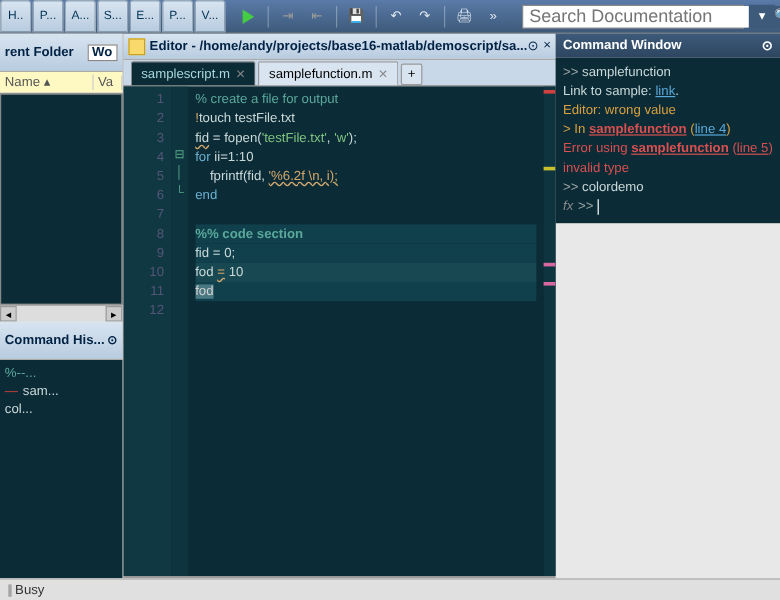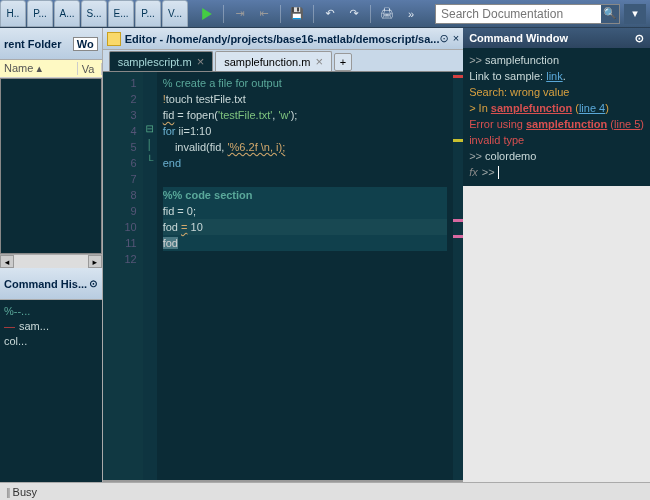--- a/index.html
+++ b/index.html
@@ -5,21 +5,21 @@
 * { margin: 0; padding: 0; box-sizing: border-box; font-family: Arial, sans-serif; font-size: 11px; }
 body { width: 650px; height: 500px; display: flex; flex-direction: column; background: #e8e8e8; overflow: hidden; }
 .toolbar { height: 28px; background: linear-gradient(#5a7aa8, #3d5a7a); display: flex; align-items: center; border-bottom: 1px solid #2a3f55; }
 .tool-tabs { display: flex; height: 100%; }
 .tool-tab { width: 26px; background: linear-gradient(#d8e4f0, #b8ccE0); border: 1px solid #9ab; border-radius: 3px 3px 0 0; margin-right: 1px; display: flex; align-items: center; justify-content: center; color: #035; font-size: 10px; overflow: hidden;}
 .tool-actions { display: flex; align-items: center; margin-left: 8px; gap: 4px; }
 .tool-btn { width: 20px; height: 20px; display: flex; align-items: center; justify-content: center; color: #e0e8f0; cursor: pointer; }
 .tool-sep { width: 1px; height: 18px; background: rgba(255,255,255,0.3); margin: 0 2px; }
 .run-btn svg { fill: #4c4; }
 .search-box { flex: 1; max-width: 185px; margin-left: auto; display: flex; background: #fff; border: 1px solid #888; height: 20px; }
-.search-box input { flex: 1; border: none; padding: 0 5px; font-size: 12px; outline: none; }
+.search-box input { flex: 1; border: none; padding: 0 5px; font-size: 15px; outline: none; }
 .search-go { width: 20px; background: #3d5a7a; display: flex; align-items: center; justify-content: center; color: #fff; cursor: pointer; }
 .menu-arrow { width: 22px; height: 20px; background: #3d5a7a; color: #fff; margin-left: 4px; margin-right: 4px; display: flex; align-items: center; justify-content: center; cursor:pointer;}
 .main { flex: 1; display: flex; overflow: hidden; }
 .left-col { width: 145px; display: flex; flex-direction: column; background: #e8e8e8; border-right: 1px solid #aaa;}
 .panel-head { height: 32px; background: linear-gradient(#d8e4f0, #b8ccE0); border-bottom: 1px solid #aaa; display: flex; align-items: center; padding: 0 4px; color: #024; font-weight: bold; justify-content: space-between;}
 .panel-head .title { white-space: nowrap; overflow: hidden; text-overflow: ellipsis; flex:1;}
 .panel-head .ctrl { display:flex; gap:2px;}
 .panel-head .ctrl span { cursor:pointer; color:#024; font-size:10px;}
 .folder-head { height: 18px; background: #fef9c3; border-bottom: 1px solid #ccc; display: flex; align-items: center; font-size: 10px; color: #555;}
 .folder-head .col { padding: 0 4px; border-right: 1px solid #ccc; }
@@ -196,21 +196,21 @@
             <div></div>
             <div></div>
             <div></div>
             <div></div>
           </div>
         <div class="code" id="code">
             <div class="code-line"><span class="c-comment">% create a file for output</span></div>
             <div class="code-line"><span class="c-shell">!</span><span class="c-var">touch testFile.txt</span></div>
             <div class="code-line"><span class="c-var c-underline">fid</span><span class="c-var"> = fopen(</span><span class="c-string">'testFile.txt'</span><span class="c-var">, </span><span class="c-string">'w'</span><span class="c-var">);</span></div>
             <div class="code-line"><span class="c-keyword">for</span><span class="c-var"> ii=1:10</span></div>
-            <div class="code-line">    <span class="c-var">invalid(fid, </span><span class="c-error">'%6.2f \n, i);</span></div>
+            <div class="code-line">    <span class="c-var">fprintf(fid, </span><span class="c-error">'%6.2f \n, i);</span></div>
             <div class="code-line"><span class="c-keyword">end</span></div>
             <div class="code-line">&nbsp;</div>
             <div class="code-line section"><span class="c-comment" style="font-weight:bold">%% code section</span></div>
             <div class="code-line section"><span class="c-var">fid = 0;</span></div>
             <div class="code-line section hl"><span class="c-var">fod </span><span class="c-error">=</span><span class="c-var"> 10</span></div>
             <div class="code-line section"><span class="c-selected">fod</span></div>
             <div class="code-line">&nbsp;</div>
           </div>
         <div class="marker-col" id="marker-col">
             <div class="marker red"></div>
@@ -229,21 +229,21 @@
       </div>
     </div>
     <div class="cmd-panel">
       <div class="cmd-head">
         <span>Command Window</span>
         <span class="ctrl"><span>⊙</span></span>
       </div>
       <div class="cmd-body" id="cmd-body">
           <div class="cmd-line"><span class="cmd-prompt">&gt;&gt; </span><span class="cmd-text">samplefunction</span></div>
           <div class="cmd-line"><span class="cmd-text">Link to sample: </span><span class="cmd-link">link</span><span class="cmd-text">.</span></div>
-          <div class="cmd-line"><span class="cmd-warn">Search: wrong value</span></div>
+          <div class="cmd-line"><span class="cmd-warn">Editor: wrong value</span></div>
           <div class="cmd-line"><span class="cmd-warn">&gt; In </span><span class="cmd-err"><a>samplefunction</a></span><span class="cmd-warn"> (</span><span class="cmd-link">line 4</span><span class="cmd-warn">)</span></div>
           <div class="cmd-line"><span class="cmd-err">Error using <a>samplefunction</a> (<span style="text-decoration:underline">line 5</span>)</span></div>
           <div class="cmd-line"><span class="cmd-err">invalid type</span></div>
           <div class="cmd-line"><span class="cmd-prompt">&gt;&gt; </span><span class="cmd-text">colordemo</span></div>
           <div class="cmd-line cmd-input-row"><span class="fx">fx</span><span class="cmd-prompt">&gt;&gt; </span><span class="cursor"></span></div>
         </div>
     </div>
   </div>
 </div>
 

